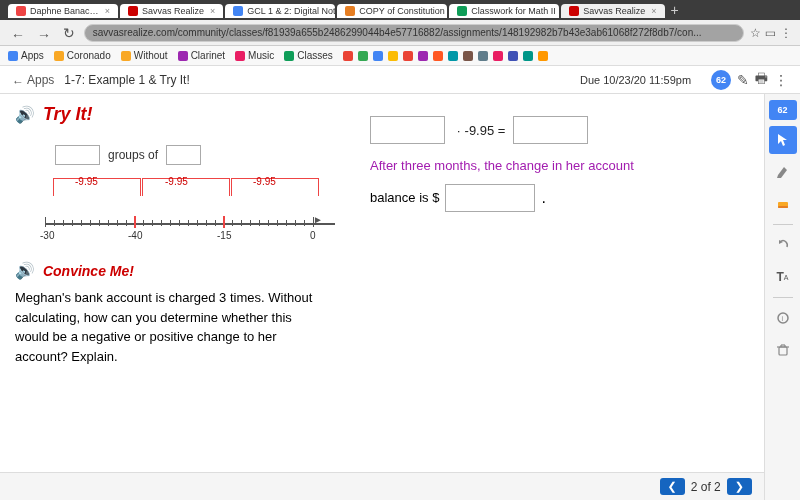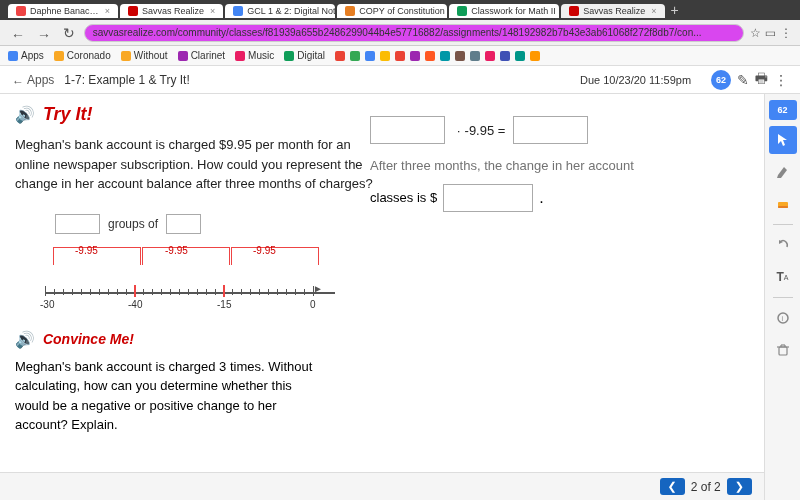--- a/index.html
+++ b/index.html
@@ -14,21 +14,21 @@
     .tab-favicon.savvas { background: #c00; }
     .tab-favicon.gcl { background: #4285f4; }
     .tab-favicon.copy { background: #e67e22; }
     .tab-favicon.classwork { background: #0f9d58; }
     .tab-close { font-size: 9px; color: #888; margin-left: 2px; }
     .tab-new { color: #ccc; font-size: 14px; padding: 0 4px; cursor: pointer; }
 
     
     .url-row { background: #f0f0f0; height: 26px; display: flex; align-items: center; padding: 0 8px; gap: 6px; border-bottom: 1px solid #ccc; }
     .nav-btn { color: #555; font-size: 14px; cursor: pointer; padding: 0 3px; }
-    .url-bar { flex: 1; background: #d946ef; border: 1px solid #ccc; border-radius: 10px; height: 18px; display: flex; align-items: center; padding: 0 8px; font-size: 10px; color: #333; overflow: hidden; white-space: nowrap; text-overflow: ellipsis; }
+    .url-bar { flex: 1; background: #a3a3a3; border: 1px solid #ccc; border-radius: 10px; height: 18px; display: flex; align-items: center; padding: 0 8px; font-size: 10px; color: #333; overflow: hidden; white-space: nowrap; text-overflow: ellipsis; }
     .url-icons { display: flex; align-items: center; gap: 4px; color: #555; font-size: 12px; }
 
     
     .bookmarks-bar { background: #f8f8f8; height: 20px; display: flex; align-items: center; padding: 0 8px; gap: 10px; border-bottom: 1px solid #ddd; font-size: 10px; color: #333; }
     .bookmark-item { display: flex; align-items: center; gap: 3px; cursor: pointer; white-space: nowrap; }
     .bookmark-icon { width: 10px; height: 10px; background: #4285f4; border-radius: 2px; }
     .bookmark-icon.folder { background: #f9a825; }
     .bookmark-icon.clarinet { background: #9c27b0; }
     .bookmark-icon.music { background: #e91e63; }
     .bookmark-icon.classes { background: #0f9d58; }
@@ -52,21 +52,21 @@
     .sound-icon { color: #e44; font-size: 16px; }
     .try-it-title { color: #cc0000; font-size: 18px; font-weight: bold; font-style: italic; }
 
     
     .problem-text { font-size: 13px; color: #222; line-height: 1.5; max-width: 360px; }
     .equation-row { display: flex; align-items: center; gap: 8px; margin-bottom: 12px; }
     .input-box { border: 1px solid #aaa; width: 80px; height: 28px; background: #fff; display: inline-block; }
     .input-box-answer { border: 1px solid #aaa; width: 80px; height: 28px; background: #fff; display: inline-block; }
     .eq-text { font-size: 13px; color: #222; }
 
-    .after-text { font-size: 13px; color: #737373; line-height: 1.5; margin-bottom: 8px; }
+    .after-text { font-size: 13px; color: #a21caf; line-height: 1.5; margin-bottom: 8px; }
     .balance-row { display: flex; align-items: center; gap: 6px; }
     .balance-input { border: 1px solid #aaa; width: 90px; height: 28px; background: #fff; }
     .period { font-size: 16px; }
 
     
     .number-line-section { margin-top: 20px; }
     .groups-row { display: flex; align-items: center; gap: 8px; margin-bottom: 8px; padding-left: 40px; }
     .groups-input { border: 1px solid #aaa; width: 45px; height: 20px; background: #fff; }
     .groups-of-text { font-size: 12px; color: #333; }
     .groups-input2 { border: 1px solid #aaa; width: 35px; height: 20px; background: #fff; }
@@ -158,21 +158,21 @@
   <div class="bookmark-item">
     <div class="bookmark-icon clarinet"></div>
     <span>Clarinet</span>
   </div>
   <div class="bookmark-item">
     <div class="bookmark-icon music"></div>
     <span>Music</span>
   </div>
   <div class="bookmark-item">
     <div class="bookmark-icon classes"></div>
-    <span>Digital</span>
+    <span>Classes</span>
   </div>
 
   <div class="favicon-row">
     <div class="fav" style="background:#ea4335;"></div>
     <div class="fav" style="background:#34a853;"></div>
     <div class="fav" style="background:#4285f4;"></div>
     <div class="fav" style="background:#fbbc04;"></div>
     <div class="fav" style="background:#ea4335;"></div>
     <div class="fav" style="background:#9c27b0;"></div>
     <div class="fav" style="background:#ff5722;"></div>
@@ -204,33 +204,32 @@
 
 <div class="main-area">
 
   <div class="content-area" style="position:relative;">
 
     <div class="try-it-header">
       <span class="sound-icon">🔊</span>
       <span class="try-it-title">Try It!</span>
     </div>
 
-    <p class="problem-text">Meghan's bank account is charged $9.95 per month for an online newspaper subscription. How could you represent the change in her account balance after three months of charges?</p>
 
     <div style="position:absolute;top:22px;left:370px;width:320px;">
       <div class="equation-row">
         <input type="text" class="input-box" style="width: 75px; height: 28px;">
         <span class="eq-text">&nbsp;· -9.95 =</span>
         <input type="text" class="input-box-answer" style="width: 75px; height: 28px;">
       </div>
 
       <p class="after-text">After three months, the change in her account</p>
 
       <div class="balance-row">
-        <span>classes is $</span>
+        <span>balance is $</span>
         <input type="text" class="balance-input" style="width: 90px; height: 28px; border: 1px solid rgb(170, 170, 170);">
         <span class="period">.</span>
       </div>
     </div>
 
     <div class="number-line-section" style="">
       <div class="groups-row">
         <input type="text" class="groups-input" style="">
         <span class="groups-of-text">groups of</span>
         <input type="text" class="groups-input2" style="">

